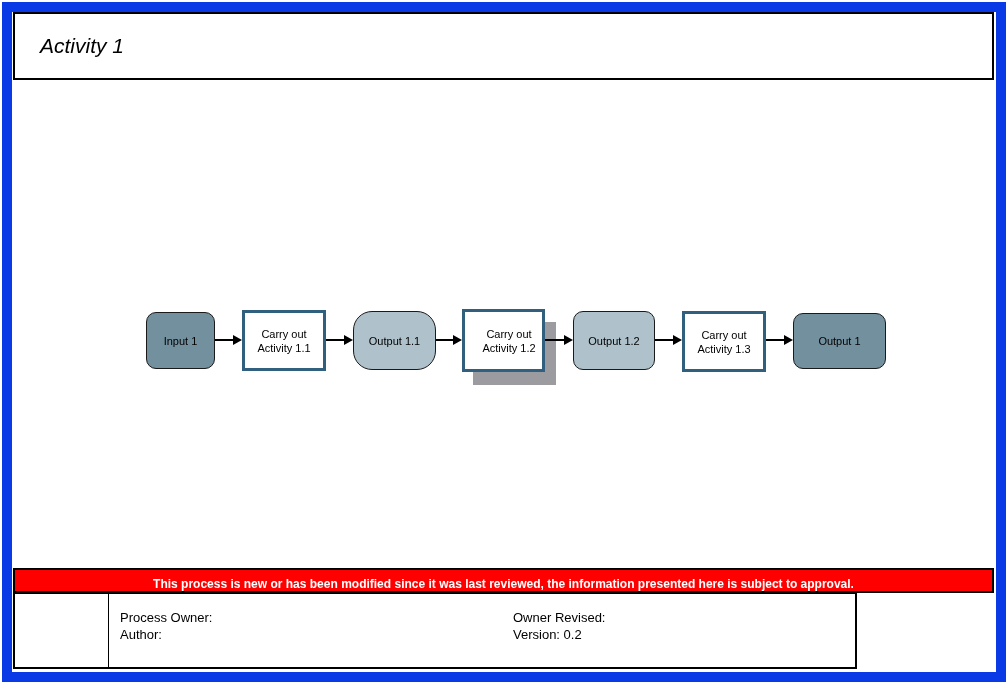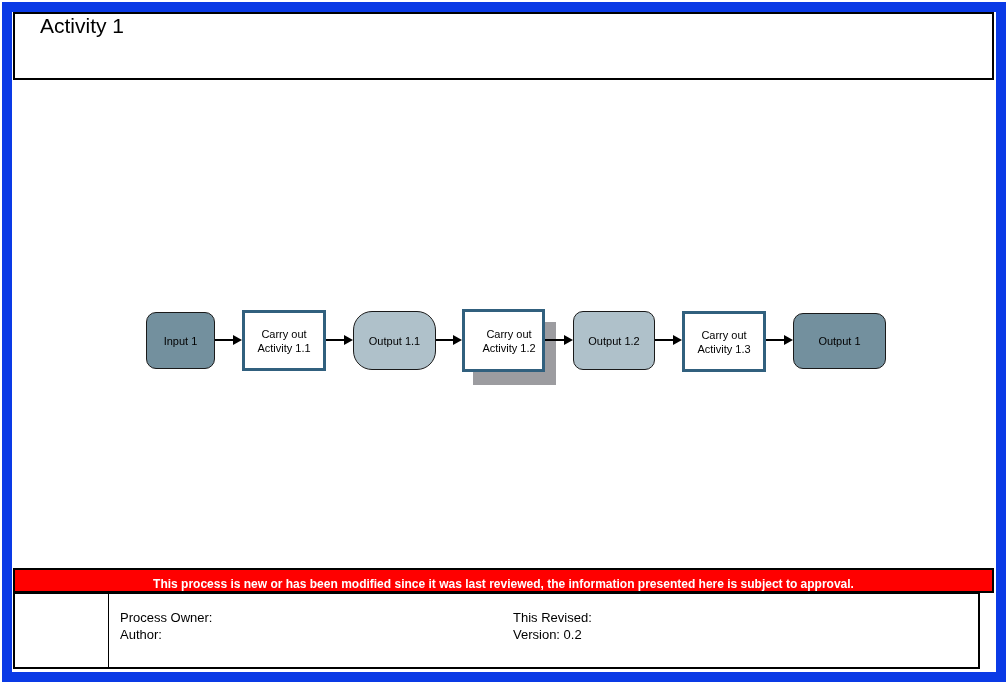--- a/index.html
+++ b/index.html
@@ -21,21 +21,22 @@
     pointer-events: none;
   }
 
   .header {
     position: absolute;
     left: 13px; top: 12px;
     width: 981px; height: 68px;
     border: 2px solid #000000;
     background: #ffffff;
     display: flex;
-    align-items: flex-start;
+    align-items: center;
+    font-style: italic;
   }
   .title {
     font-size: 21px;
     color: #000000;
     padding-left: 25px;
   }
 
   .canvas {
     position: absolute;
     left: 13px; top: 80px;
@@ -94,21 +95,21 @@
   .notice span {
     color: #ffffff;
     font-weight: bold;
     font-size: 12px;
     white-space: nowrap;
   }
 
   .footer {
     position: absolute;
     left: 13px; top: 592px;
-    width: 967px; height: 77px;
+    width: 844px; height: 77px;
     border: 2px solid #000000;
     background: #ffffff;
   }
   .footer-divider {
     position: absolute;
     left: 93px; top: 0;
     width: 1px; height: 73px;
     background: #000000;
   }
   .footer-col {
@@ -176,19 +177,19 @@
     <span>This process is new or has been modified since it was last reviewed, the information presented here is subject to approval.</span>
   </div>
 
   <div class="footer">
     <div class="footer-divider"></div>
     <div class="footer-col owner">
       <div>Process Owner:</div>
       <div>Author:</div>
     </div>
     <div class="footer-col revised">
-      <div>This Revised:</div>
+      <div>Owner Revised:</div>
       <div>Version: 0.2</div>
     </div>
   </div>
 
   <div class="frame"></div>
 </div>
 
 </body></html>

